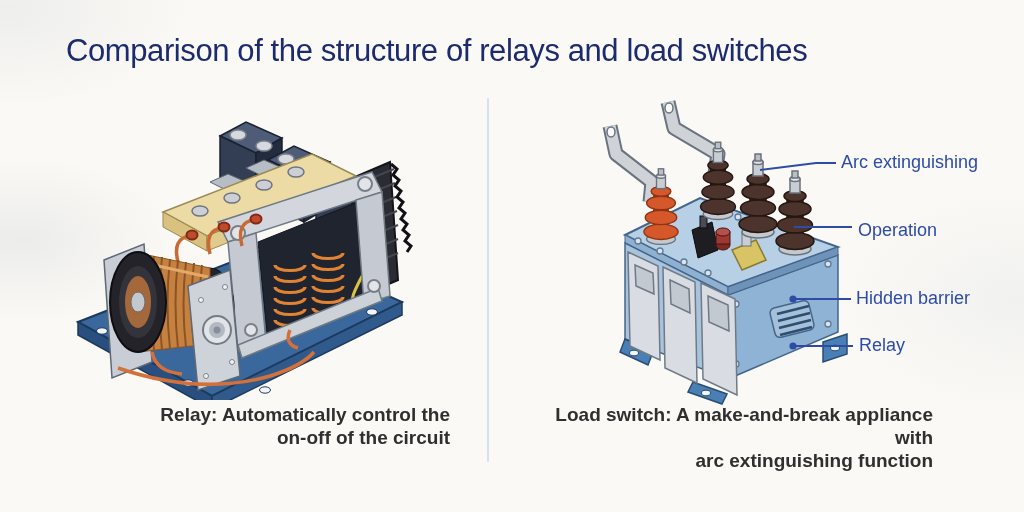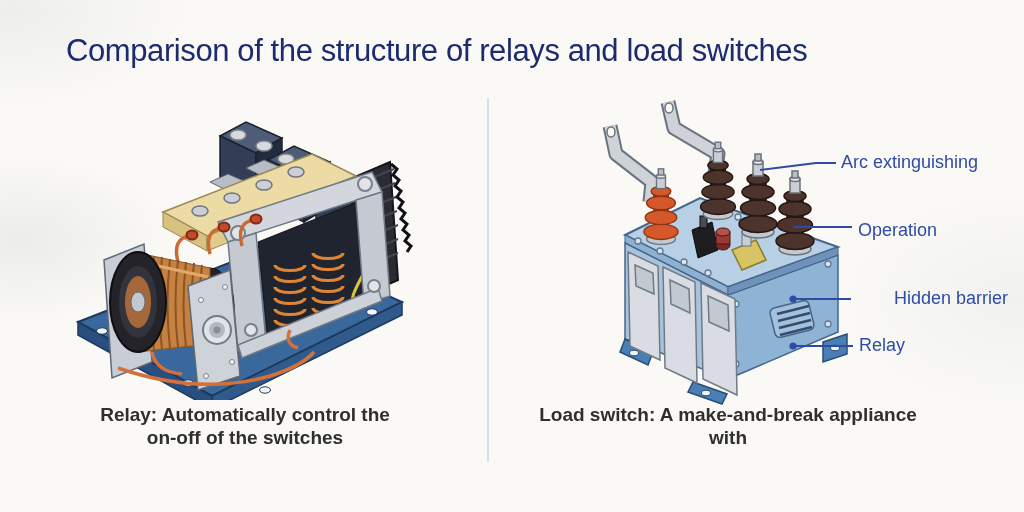--- a/index.html
+++ b/index.html
@@ -22,21 +22,21 @@
     background:#cfe2ee;border-radius:1px;
   }
   .figure-svg{position:absolute;}
   #relay-svg{left:60px;top:90px;}
   #loadswitch-svg{left:560px;top:92px;}
   #leader-overlay{left:0;top:0;pointer-events:none;}
   .part-label{
     position:absolute;font-size:18px;font-weight:400;color:#2e4ca6;white-space:nowrap;
   }
   .caption{
-    position:absolute;top:403px;width:410px;text-align:center;
+    position:absolute;top:403px;width:410px;text-align:right;
     font-size:19px;line-height:23px;font-weight:700;color:#2f2f2f;
   }
   #relay-caption{left:40px;}
   #loadswitch-caption{left:523px;}
 </style>
 </head>
 <body>
 
 <div class="canvas">
 
@@ -257,24 +257,25 @@
       <path d="M794,227 L852,227"></path>
       <path d="M793,299 L851,299"></path>
       <path d="M793,346 L853,346"></path>
     </g>
     <circle cx="793" cy="299" r="3.6" fill="#2e4ca6"></circle>
     <circle cx="793" cy="346" r="3.6" fill="#2e4ca6"></circle>
   </svg>
 
   <div class="part-label" style="left:841px;top:152px;">Arc extinguishing</div>
   <div class="part-label" style="left:858px;top:220px;">Operation</div>
-  <div class="part-label" style="left:856px;top:288px;margin-left:38px;">Hidden barrier</div>
+  <div class="part-label" style="left:856px;top:288px;">Hidden barrier</div>
   <div class="part-label" style="left:859px;top:335px;">Relay</div>
 
   <div class="caption" id="relay-caption">
     <span>Relay: Automatically control the</span><br>
-    <span>on-off of the switches</span>
+    <span>on-off of the circuit</span>
   </div>
   <div class="caption" id="loadswitch-caption">
     <span>Load switch: A make-and-break appliance with</span><br>
+    <span>arc extinguishing function</span>
   </div>
 
 </div>
 
 </body></html>

